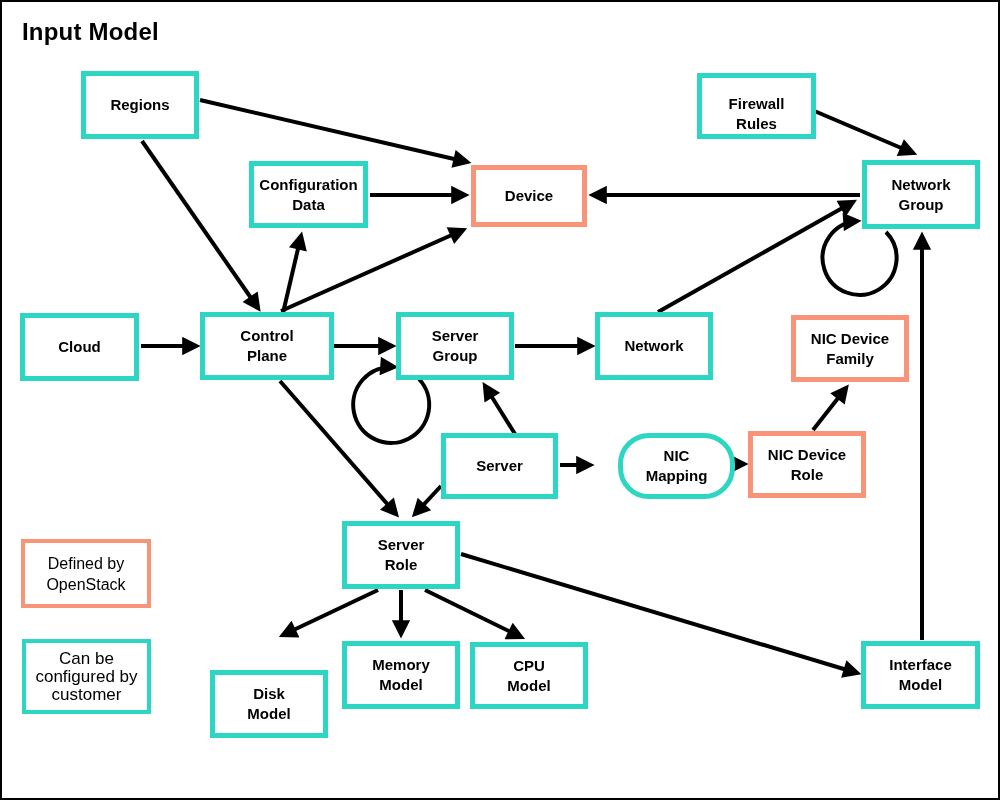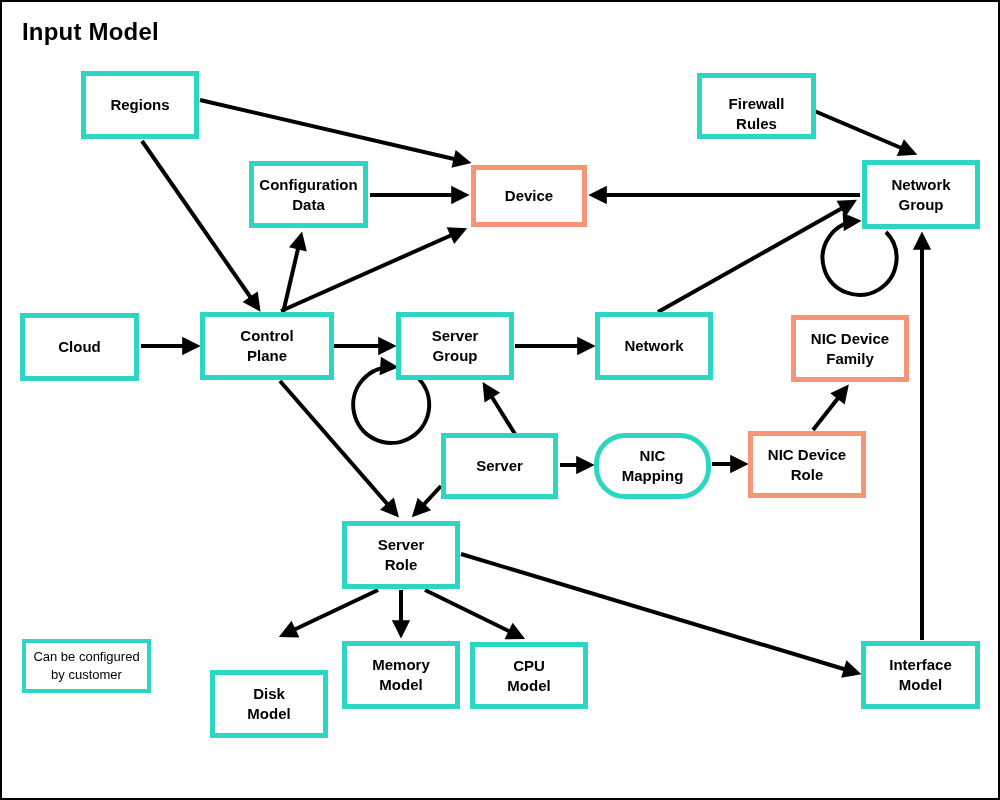--- a/index.html
+++ b/index.html
@@ -19,21 +19,21 @@
     font-weight:bold;font-size:15px;line-height:20px;color:#000;
   }
   .node.customer{border:5px solid var(--teal);}
   .node.openstack{border:5px solid var(--orange);}
   .legend-box{
     position:absolute;box-sizing:border-box;background:#fff;
     display:flex;align-items:center;justify-content:center;text-align:center;
     font-weight:normal;color:#000;
   }
   .legend-box.openstack{border:4px solid var(--orange);left:19px;top:537px;width:130px;height:69px;font-size:16px;line-height:21px;}
-  .legend-box.customer{border:4px solid var(--teal);left:20px;top:637px;width:129px;height:54px;font-size:13px;line-height:18px;}
+  .legend-box.customer{border:4px solid var(--teal);left:20px;top:637px;width:129px;height:75px;font-size:17px;line-height:18px;}
   .legend-box span{display:block;padding:0 4px;}
 </style>
 </head>
 <body>
 
 <div class="canvas" style="--teal: #2dd6c3; --orange: #f89579;">
   <svg id="edge-layer" width="1000" height="800" viewBox="0 0 1000 800">
     <defs>
       <marker id="arrowhead" viewBox="0 0 10 10" refX="7.5" refY="5" markerWidth="5.5" markerHeight="4.6" orient="auto-start-reverse">
         <path d="M 0 0 L 10 5 L 0 10 z"></path>
@@ -122,21 +122,21 @@
         <div>
           <div>NIC Device</div>
           <div>Family</div>
         </div>
       </div>
       <div class="node customer" style="left: 439px; top: 431px; width: 117px; height: 66px;">
         <div>
           <div>Server</div>
         </div>
       </div>
-      <div class="node customer" style="left: 592px; top: 431px; width: 117px; height: 66px; border-radius: 31px;">
+      <div class="node customer" style="left: 616px; top: 431px; width: 117px; height: 66px; border-radius: 31px;">
         <div>
           <div>NIC</div>
           <div>Mapping</div>
         </div>
       </div>
       <div class="node openstack" style="left: 746px; top: 429px; width: 118px; height: 67px;">
         <div>
           <div>NIC Device</div>
           <div>Role</div>
         </div>
@@ -168,16 +168,19 @@
       <div class="node customer" style="left: 859px; top: 639px; width: 119px; height: 68px;">
         <div>
           <div>Interface</div>
           <div>Model</div>
         </div>
       </div>
     </div>
 
   <div class="title">Input Model</div>
 
+  <div class="legend-box openstack">
+    <span>Defined by OpenStack</span>
+  </div>
   <div class="legend-box customer">
     <span>Can be configured by customer</span>
   </div>
 </div>
 
 </body></html>

